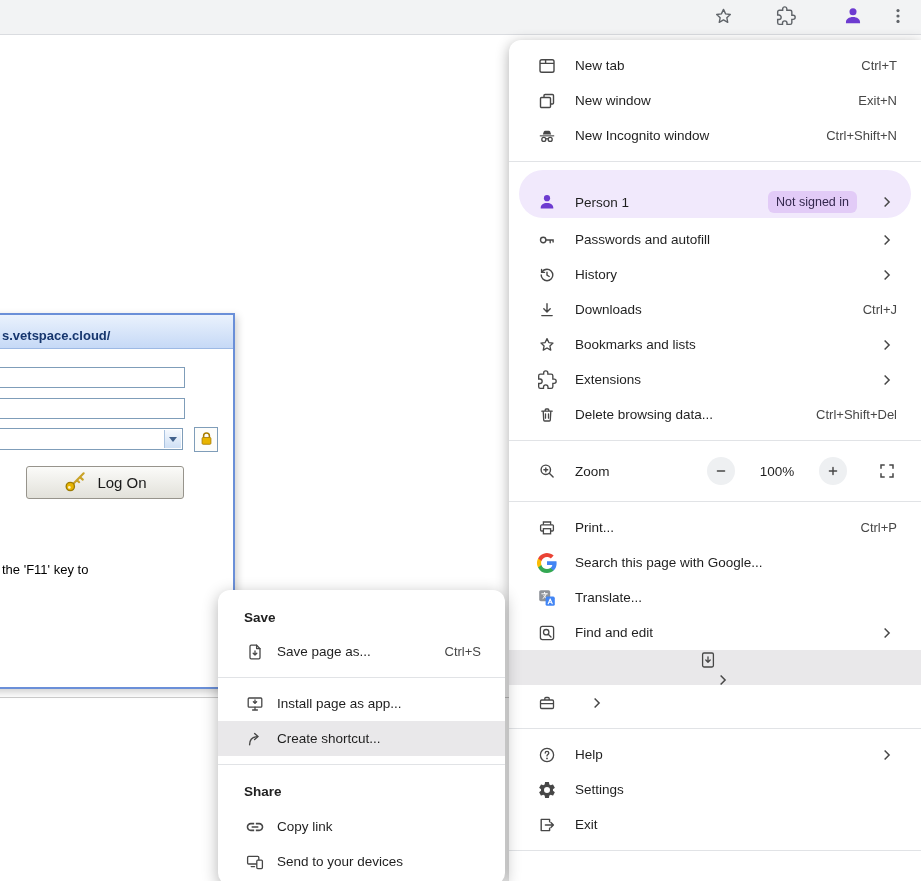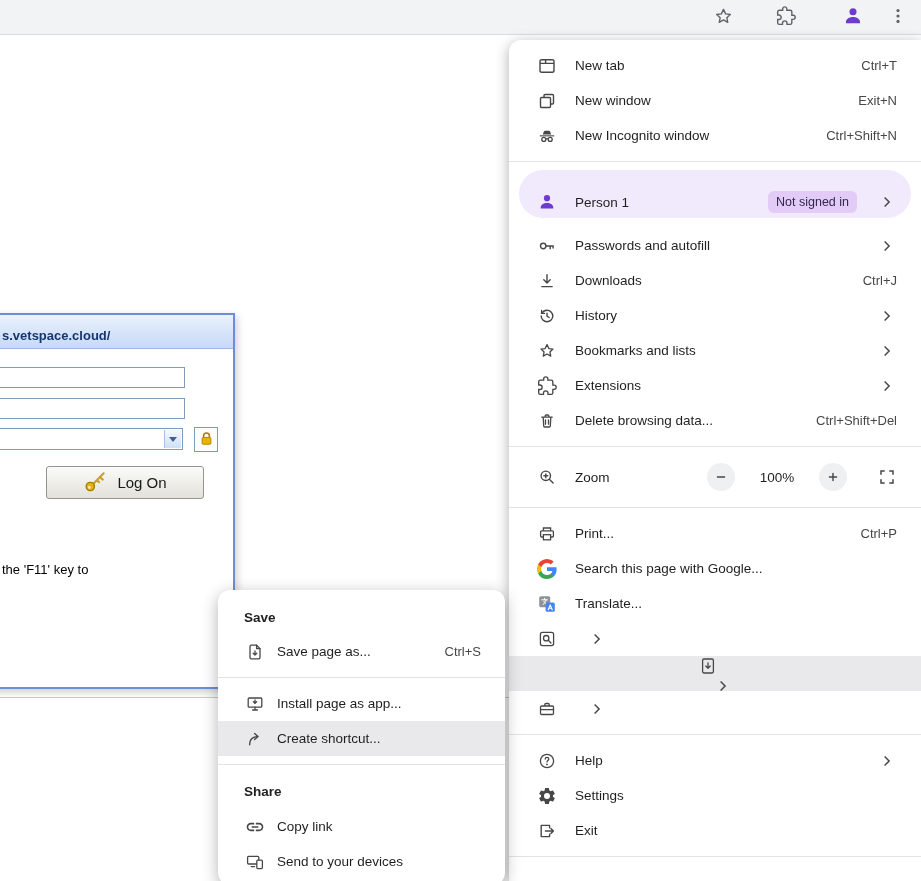--- a/index.html
+++ b/index.html
@@ -16,36 +16,36 @@
 
   
   .dialog{position:absolute;left:-80px;top:277px;width:315px;height:376px;border:2px solid var(--dialog-frame,#6a8fd8);background:#fff;box-shadow:2px 3px 8px rgba(0,0,0,.2);}
   .dlg-title{position:absolute;left:0;top:0;right:0;height:34px;background:linear-gradient(#eaf2fd,#c6d9f6);border-bottom:1px solid #9db9e4;display:flex;align-items:flex-end;padding:0 6px 5px 80px;font-size:13px;font-weight:700;color:var(--dialog-title-text,#16366e);white-space:nowrap;}
   .dlg-input{position:absolute;left:4px;width:259px;height:21px;border:1px solid #7f9db9;background:#fff;font-size:12px;padding:0 3px;font-family:inherit;}
   .i1{top:52px}.i2{top:83px}
   .dlg-combo{position:absolute;left:4px;top:113px;width:257px;height:22px;border:1px solid #7f9db9;background:#fff;}
   .combo-btn{position:absolute;right:1px;top:1px;bottom:1px;width:17px;background:linear-gradient(#f4f8fe,#cfe0f5);border-left:1px solid #aac3e0;display:flex;align-items:center;justify-content:center;cursor:pointer;}
   .combo-arrow{width:0;height:0;border-left:4px solid transparent;border-right:4px solid transparent;border-top:5px solid #41618c;}
   .dlg-lock{position:absolute;left:272px;top:112px;width:24px;height:25px;border:1px solid #7f9db9;background:#fdfdfb;display:flex;align-items:center;justify-content:center;padding:0;cursor:pointer;}
-  .dlg-logon{position:absolute;left:104px;top:151px;width:158px;height:33px;border:1px solid #97948c;border-radius:3px;background:linear-gradient(#fbfbf9,#e2e1da);display:flex;align-items:center;justify-content:center;gap:9px;font-size:15px;color:#1a1a1a;font-family:inherit;cursor:pointer;margin-left:20px;}
+  .dlg-logon{position:absolute;left:104px;top:151px;width:158px;height:33px;border:1px solid #97948c;border-radius:3px;background:linear-gradient(#fbfbf9,#e2e1da);display:flex;align-items:center;justify-content:center;gap:9px;font-size:15px;color:#1a1a1a;font-family:inherit;cursor:pointer;}
   .dlg-hint{position:absolute;left:80px;top:247px;font-size:13px;color:#000;white-space:nowrap;}
 
   
   .menu{position:absolute;left:509px;top:40px;width:412px;height:841px;background:#fff;border-radius:12px 0 0 0;box-shadow:0 3px 14px rgba(0,0,0,.32);padding-top:8px;}
   .mi{display:flex;align-items:center;height:35px;padding:0 24px 0 28px;font-size:13.5px;cursor:pointer;}
   .mi.hl{background:var(--hover-bg,#e9e8ea);flex-direction:column;}
   .ic{width:20px;height:20px;flex:none;}
   .mi .ic{margin-right:18px;}
   .ic svg{width:100%;height:100%;display:block;}
   .lbl{flex:1;white-space:nowrap;overflow:hidden;}
   .sc{color:var(--text-secondary,#474747);font-size:13px;margin-left:12px;white-space:nowrap;}
   .chev{width:20px;height:20px;flex:none;margin-left:12px;}
   .chev svg{width:100%;height:100%;display:block;}
   .sep{height:1px;background:#e1e3e6;margin:8px 0;}
-  .profile{height:48px;margin:0 10px 10px 10px;padding:16px 14px 0 18px;background:var(--profile-row-bg,#f1e9fc);border-radius:26px;}
+  .profile{height:48px;margin:0 10px 4px 10px;padding:16px 14px 0 18px;background:var(--profile-row-bg,#f1e9fc);border-radius:26px;}
   .badge{background:var(--badge-bg,#e2cbf7);color:#33274d;font-size:12.5px;padding:4px 8px;border-radius:6px;margin-right:8px;white-space:nowrap;}
   .zoomrow{height:44px;cursor:default;}
   .zbtn{width:28px;height:28px;border-radius:50%;border:none;background:#eef0f2;display:flex;align-items:center;justify-content:center;padding:0;cursor:pointer;flex:none;}
   .zbtn svg{width:18px;height:18px;}
   .zval{width:84px;text-align:center;font-size:13.5px;flex:none;}
   .fsbtn{width:20px;height:20px;border:none;background:none;margin-left:30px;padding:0;flex:none;cursor:pointer;}
   .fsbtn svg{width:100%;height:100%;display:block;}
 
   
   .submenu{position:absolute;left:218px;top:590px;width:287px;height:295px;background:#fff;border-radius:12px;box-shadow:0 4px 16px rgba(0,0,0,.3);padding-top:10px;overflow:hidden;}
@@ -185,42 +185,42 @@
     <span class="lbl">Passwords and autofill</span>
     <span class="chev">
         <svg viewBox="0 0 20 20">
           <path d="M7.6 5.5L12.1 10l-4.5 4.5" fill="none" stroke="#474747" stroke-width="1.5"></path>
         </svg>
       </span>
   </div>
 
   <div class="mi">
     <span class="ic">
-        <svg viewBox="0 0 20 20" fill="none" stroke="#474747" stroke-width="1.4" stroke-linecap="round" stroke-linejoin="round">
-          <path d="M10 3.8v8M6.8 8.8L10 12l3.2-3.2M4.8 15.6h10.4"></path>
-        </svg>
-      </span>
-    <span class="lbl">Downloads</span>
-    <span class="sc">Ctrl+J</span>
-  </div>
-
-  <div class="mi">
-    <span class="ic">
         <svg viewBox="0 0 20 20" fill="none" stroke="#474747" stroke-width="1.4" stroke-linecap="round">
           <path d="M4.2 10a5.8 5.8 0 105.8-5.8c-2.2 0-4.1 1.2-5.1 3"></path>
           <path d="M4.6 4.5v2.9h2.9"></path>
           <path d="M10 7.2v3l2.2 1.3"></path>
         </svg>
       </span>
     <span class="lbl">History</span>
     <span class="chev">
         <svg viewBox="0 0 20 20">
           <path d="M7.6 5.5L12.1 10l-4.5 4.5" fill="none" stroke="#474747" stroke-width="1.5"></path>
         </svg>
       </span>
+  </div>
+
+  <div class="mi">
+    <span class="ic">
+        <svg viewBox="0 0 20 20" fill="none" stroke="#474747" stroke-width="1.4" stroke-linecap="round" stroke-linejoin="round">
+          <path d="M10 3.8v8M6.8 8.8L10 12l3.2-3.2M4.8 15.6h10.4"></path>
+        </svg>
+      </span>
+    <span class="lbl">Downloads</span>
+    <span class="sc">Ctrl+J</span>
   </div>
 
   <div class="mi">
     <span class="ic">
         <svg viewBox="0 0 20 20">
           <path d="M10 3.6l1.85 3.95 4.15.5-3.1 2.85.85 4.2L10 13l-3.75 2.1.85-4.2L4 8.05l4.15-.5z" fill="none" stroke="#474747" stroke-width="1.3" stroke-linejoin="round"></path>
         </svg>
       </span>
     <span class="lbl">Bookmarks and lists</span>
     <span class="chev">
@@ -322,20 +322,21 @@
   </div>
 
   <div class="mi">
     <span class="ic">
         <svg viewBox="0 0 20 20" fill="none" stroke="#474747" stroke-width="1.3">
           <rect x="3.4" y="3.4" width="13.2" height="13.2" rx="2"></rect>
           <circle cx="9.2" cy="9.2" r="2.7"></circle>
           <path d="M11.2 11.2l2.8 2.8" stroke-linecap="round"></path>
         </svg>
       </span>
+    <span class="lbl">Find and edit</span>
     <span class="chev">
         <svg viewBox="0 0 20 20">
           <path d="M7.6 5.5L12.1 10l-4.5 4.5" fill="none" stroke="#474747" stroke-width="1.5"></path>
         </svg>
       </span>
   </div>
 
   <div class="mi hl">
     <span class="ic">
         <svg viewBox="0 0 20 20" fill="none" stroke="#474747" stroke-width="1.3" stroke-linecap="round" stroke-linejoin="round">

